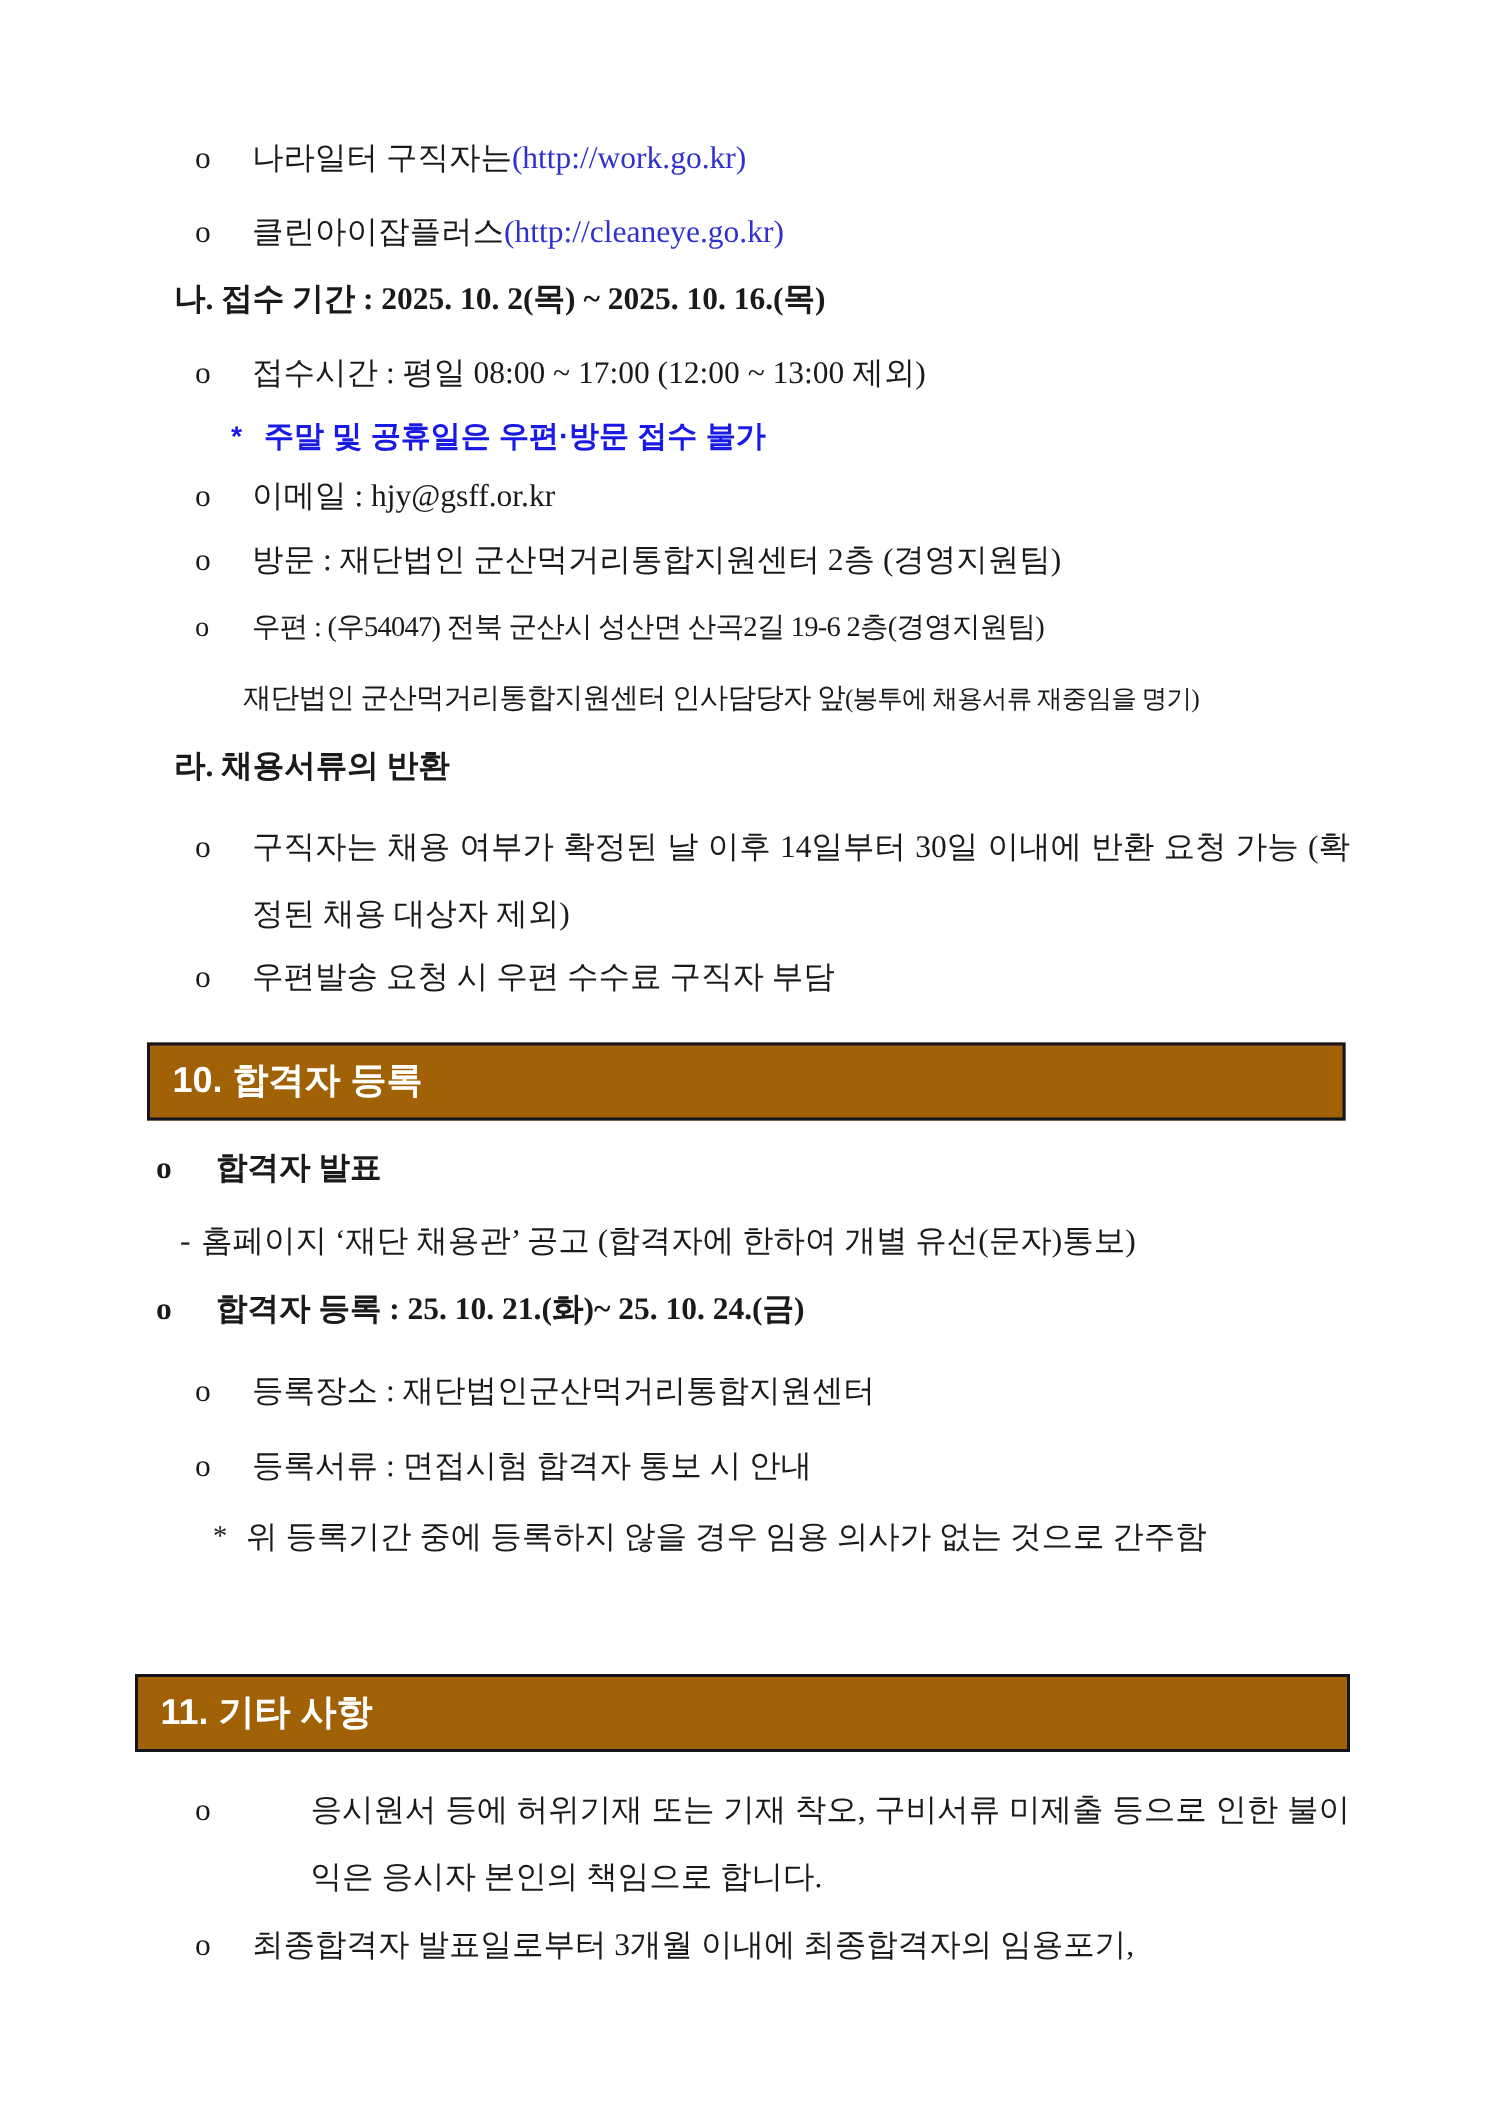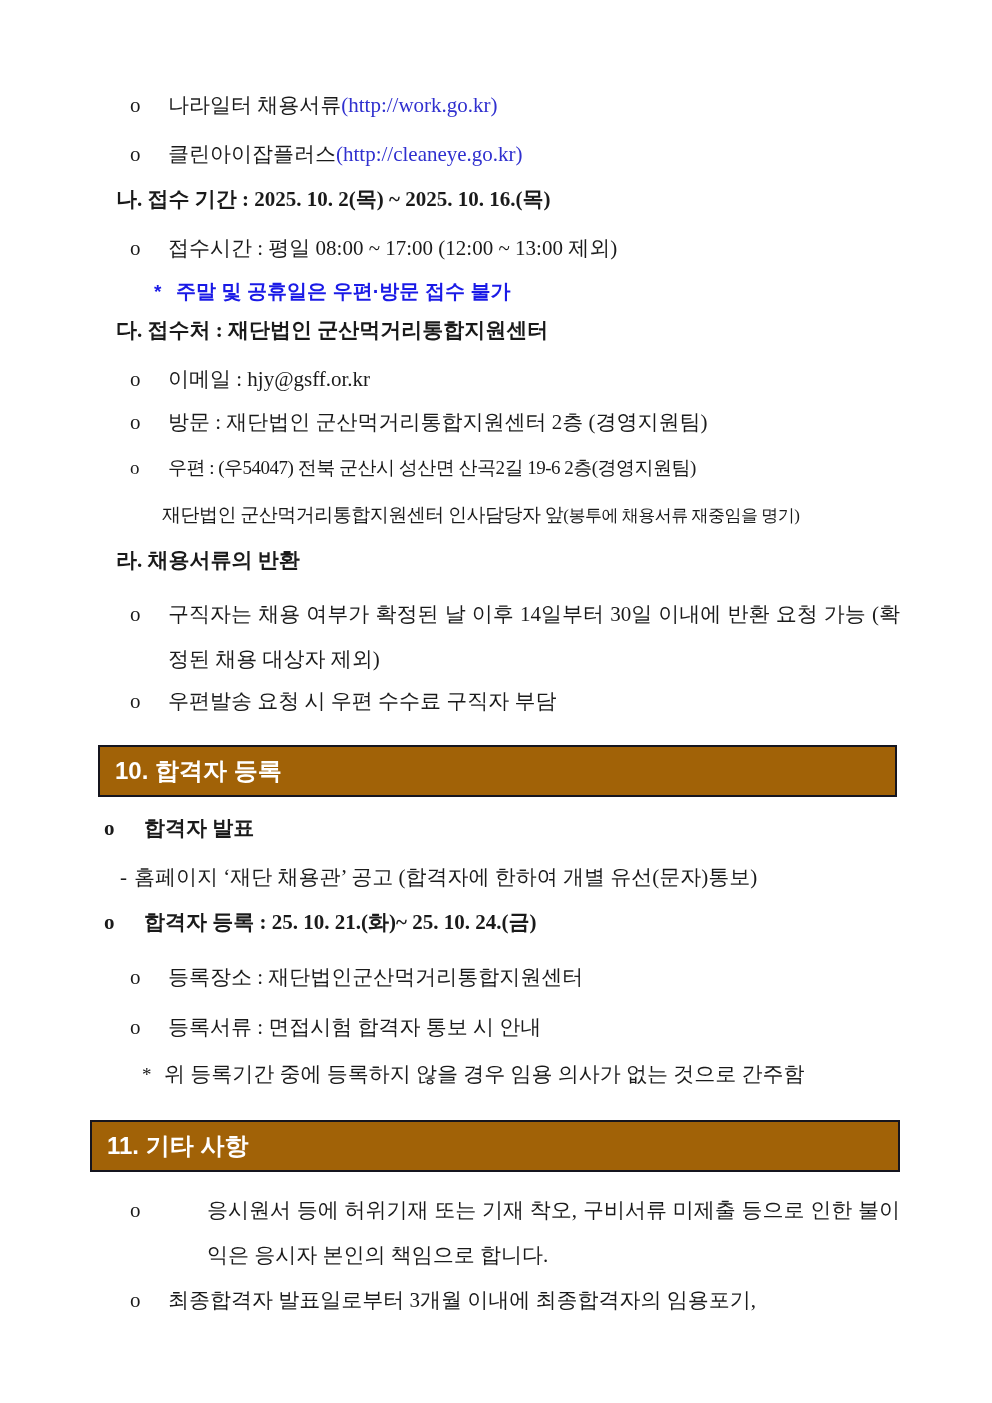--- a/index.html
+++ b/index.html
@@ -60,64 +60,61 @@
     background: #a16207;
     border: 2px solid #15151f;
     color: #ffffff;
     font-family: "Liberation Sans", "DejaVu Sans", sans-serif;
     font-weight: bold;
     font-size: 24px;
     line-height: 48px;
     padding-left: 15px;
   }
   .bar-10 { margin-left: 8px; margin-right: 3px; margin-top: 30px; margin-bottom: 18px; }
-  .bar-11 { margin-top: 32px; margin-bottom: 16px; }
+  .bar-11 { margin-top: 78px; margin-bottom: 16px; }
 
   
   .mb22 { margin-bottom: 22px; }
   .mb20 { margin-bottom: 20px; }
   .mb18 { margin-bottom: 18px; }
   .mb16 { margin-bottom: 16px; }
   .mb12 { margin-bottom: 12px; }
   .mb28 { margin-bottom: 28px; }
   .mb23 { margin-bottom: 23px; }
   .mb6  { margin-bottom: 6px; }
   .mb0  { margin-bottom: 0; }
 </style>
 </head>
 <body>
 
 <div class="page">
 
   <div class="line ind-bullet mb22">
     <span class="marker mk-o">o</span>
-    <span class="txt"><span>나라일터 채용서류</span><span class="link">(http://work.go.kr)</span></span>
+    <span class="txt"><span>나라일터 구직자는</span><span class="link">(http://work.go.kr)</span></span>
   </div>
   <div class="line ind-bullet mb18">
     <span class="marker mk-o">o</span>
     <span class="txt"><span>클린아이잡플러스</span><span class="link">(http://cleaneye.go.kr)</span></span>
   </div>
 
   <div class="line ind-heading bold mb22">
     <span class="txt">나. 접수 기간 : 2025. 10. 2(목) ~ 2025. 10. 16.(목)</span>
   </div>
 
   <div class="line ind-bullet mb16">
     <span class="marker mk-o">o</span>
     <span class="txt">접수시간 : 평일 08:00 ~ 17:00 (12:00 ~ 13:00 제외)</span>
   </div>
 
   <div class="line ind-note mb12 blue-note">
     <span class="marker mk-star">*</span>
     <span class="txt">주말 및 공휴일은 우편·방문 접수 불가</span>
   </div>
 
-  <div class="line ind-heading bold mb22">
-    <span class="txt">다. 접수처 : 재단법인 군산먹거리통합지원센터</span>
-  </div>
 
   <div class="line ind-bullet mb16">
     <span class="marker mk-o">o</span>
     <span class="txt">이메일 : hjy@gsff.or.kr</span>
   </div>
 
   <div class="line ind-bullet mb18">
     <span class="marker mk-o">o</span>
     <span class="txt">방문 : 재단법인 군산먹거리통합지원센터 2층 (경영지원팀)</span>
   </div>

